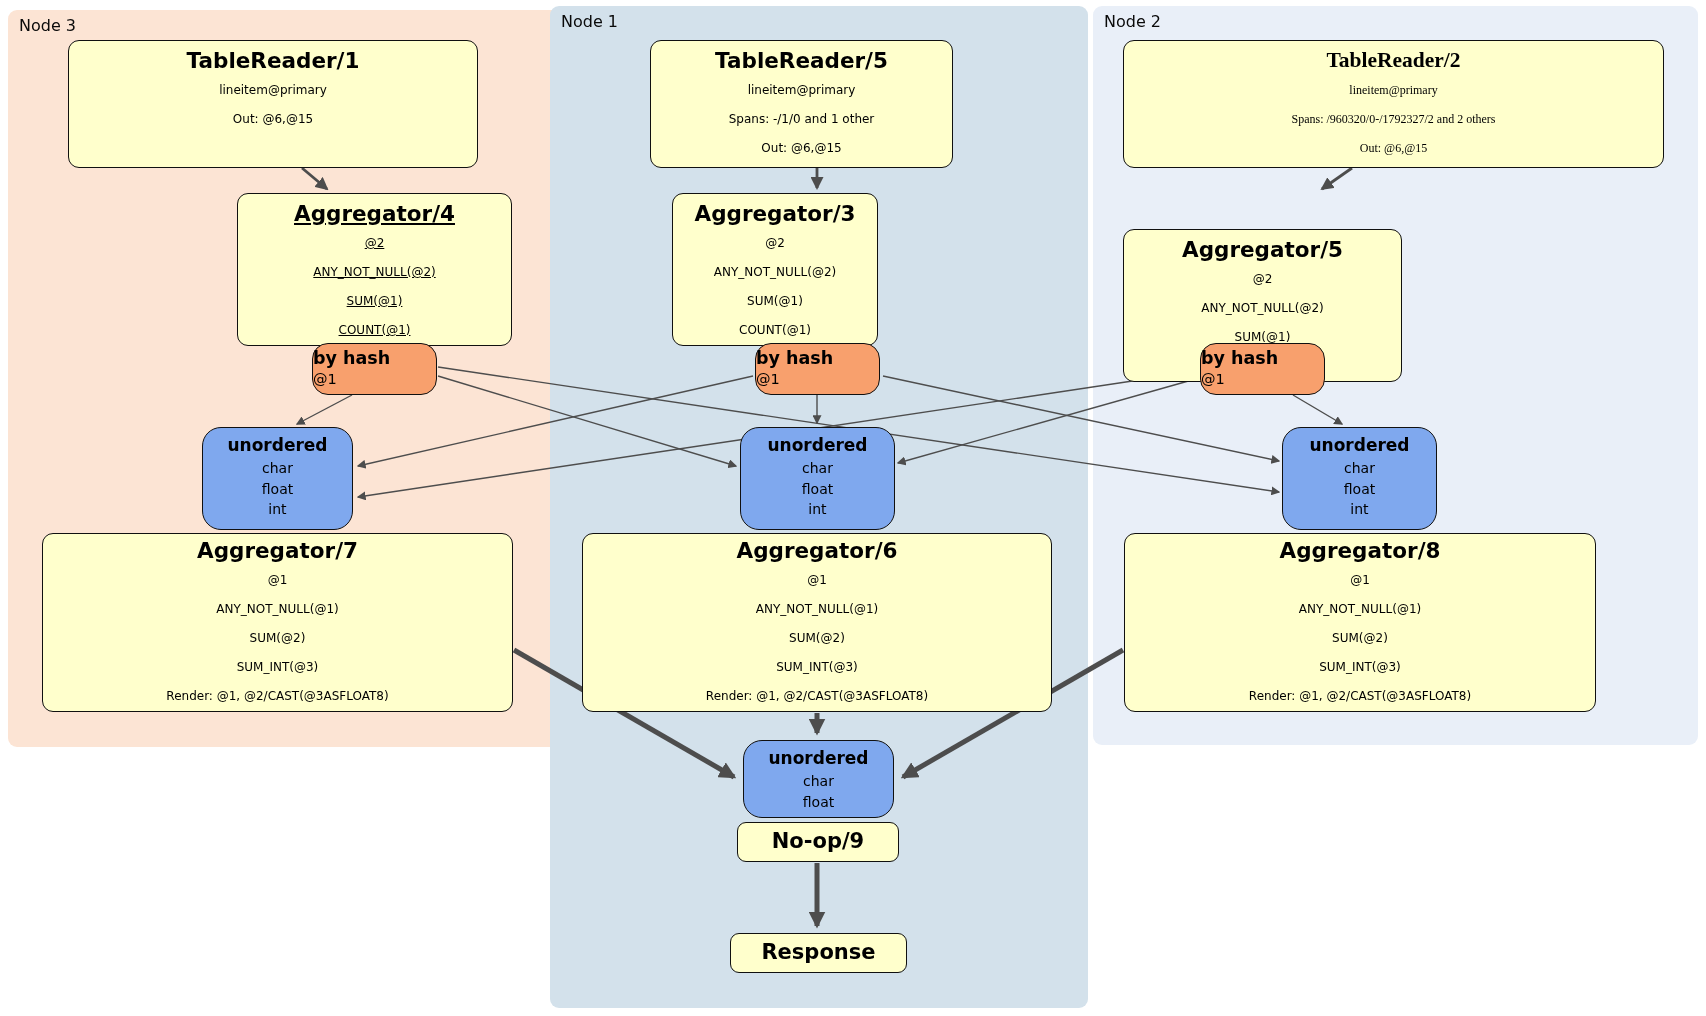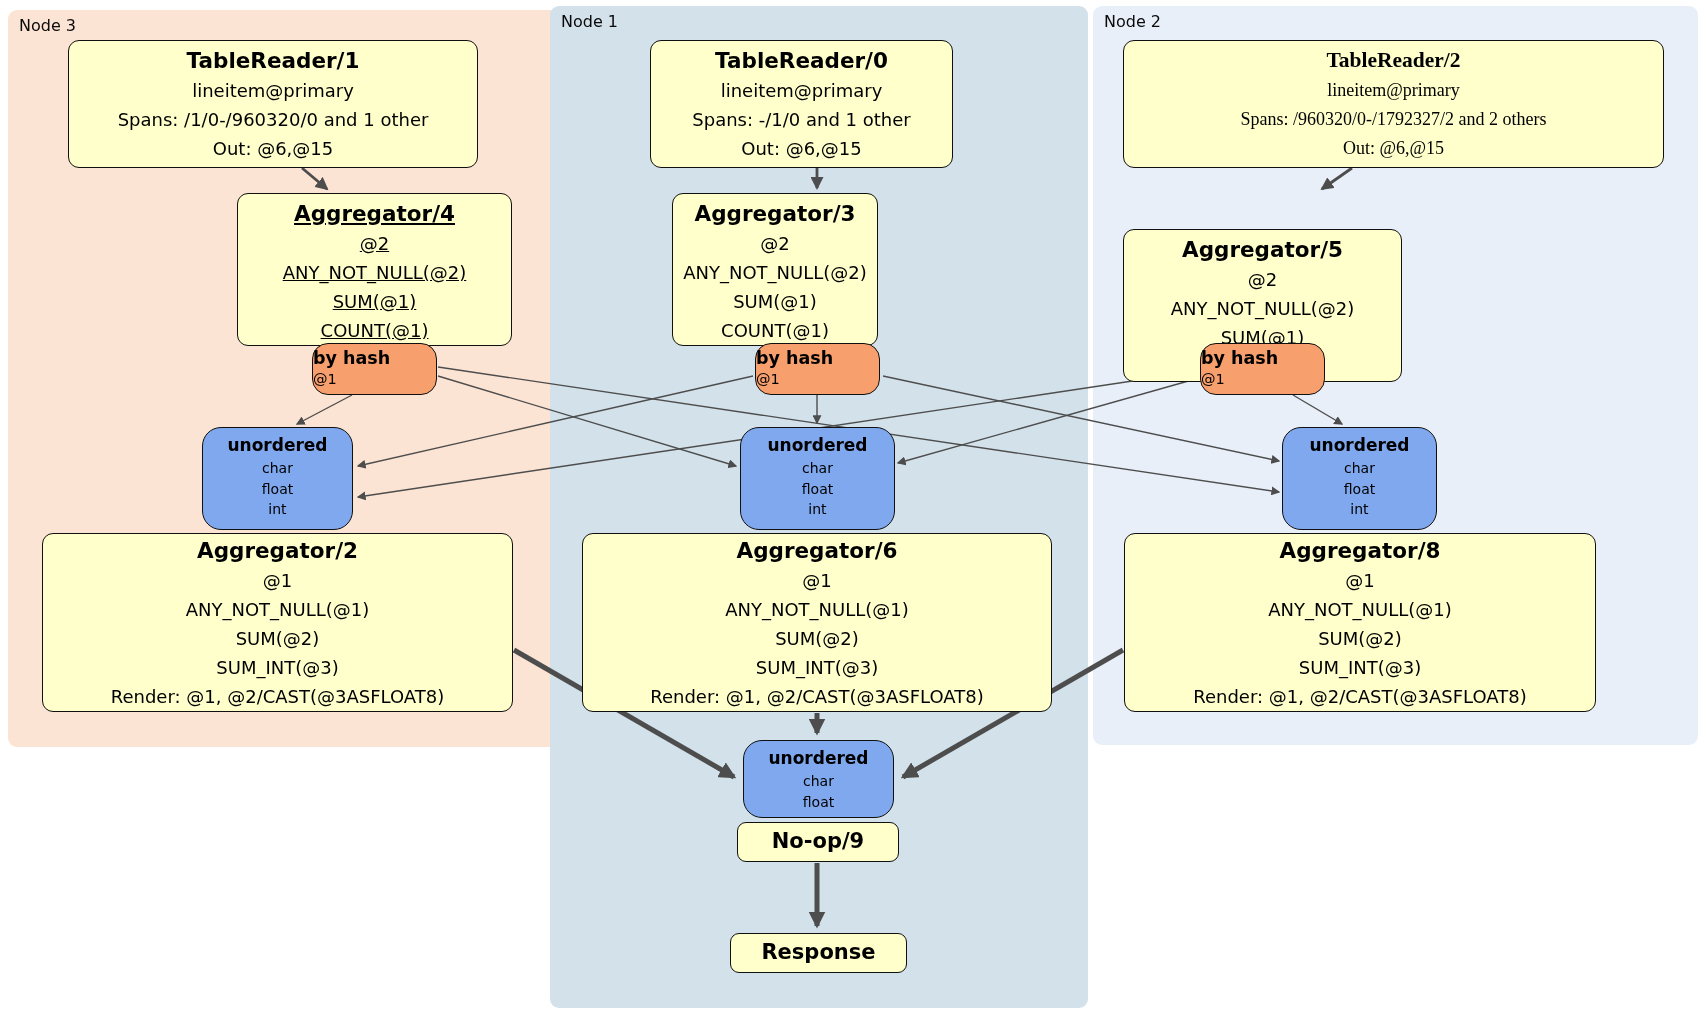--- a/index.html
+++ b/index.html
@@ -14,21 +14,21 @@
   .edges line{stroke:var(--edge,#4d4d4d);fill:none;}
   .e-thin{stroke-width:1.4;}
   .e-med{stroke-width:2.8;}
   .e-thick{stroke-width:5;}
   .m-arrow{fill:var(--edge,#4d4d4d);}
   .box{
     position:absolute;box-sizing:border-box;background:var(--processor-fill,#ffffcc);
     border:1.6px solid #101010;border-radius:11px;text-align:center;z-index:3;
   }
   .box .title{font-weight:bold;font-size:21.5px;line-height:31px;padding-top:4px;}
-  .box .line{font-size:18px;line-height:29px;}
+  .box .line{font-size:12px;line-height:29px;}
   .agg-b .title{padding-top:2px;line-height:30px;}
   .router{
     position:absolute;box-sizing:border-box;background:var(--router-fill,#f8a06d);
     border:1.6px solid #101010;border-radius:16px;text-align:left;z-index:4;
   }
   .router .title{font-weight:bold;font-size:17.5px;line-height:23px;padding-top:3px;}
   .router .sub{font-size:14.5px;line-height:19px;}
   .sync{
     position:absolute;box-sizing:border-box;background:var(--sync-fill,#7fa8ee);
     border:1.6px solid #101010;border-radius:19px;text-align:center;z-index:4;
@@ -86,21 +86,20 @@
     <line class="e-thick" x1="514" y1="650" x2="734" y2="777" marker-end="url(#ah-thick)"></line>
     <line class="e-thick" x1="817" y1="713" x2="817" y2="733" marker-end="url(#ah-thick)"></line>
     <line class="e-thick" x1="1123" y1="650" x2="903" y2="777" marker-end="url(#ah-thick)"></line>
 
     <line class="e-thick" x1="817" y1="863" x2="817" y2="926" marker-end="url(#ah-thick)"></line>
   </svg>
 
   <div class="box" style="left:68px;top:40px;width:410px;height:128px;">
     <div class="title">TableReader/1</div>
     <div class="line">lineitem@primary</div>
-    <div class="line">Spans: /1/0-/960320/0 and 1 other</div>
     <div class="line">Out: @6,@15</div>
   </div>
 
   <div class="box" style="left:237px;top:193px;width:275px;height:153px;text-decoration:underline;">
     <div class="title">Aggregator/4</div>
     <div class="line">@2</div>
     <div class="line">ANY_NOT_NULL(@2)</div>
     <div class="line">SUM(@1)</div>
     <div class="line">COUNT(@1)</div>
   </div>
@@ -111,30 +110,30 @@
   </div>
 
   <div class="sync" style="left:202px;top:427px;width:151px;height:103px;">
     <div class="title">unordered</div>
     <div class="line">char</div>
     <div class="line">float</div>
     <div class="line">int</div>
   </div>
 
   <div class="box agg-b" style="left:42px;top:533px;width:471px;height:179px;">
-    <div class="title">Aggregator/2</div>
+    <div class="title">Aggregator/7</div>
     <div class="line">@1</div>
     <div class="line">ANY_NOT_NULL(@1)</div>
     <div class="line">SUM(@2)</div>
     <div class="line">SUM_INT(@3)</div>
     <div class="line">Render: @1, @2/CAST(@3ASFLOAT8)</div>
   </div>
 
   <div class="box" style="left:650px;top:40px;width:303px;height:128px;">
-    <div class="title">TableReader/0</div>
+    <div class="title">TableReader/5</div>
     <div class="line">lineitem@primary</div>
     <div class="line">Spans: -/1/0 and 1 other</div>
     <div class="line">Out: @6,@15</div>
   </div>
 
   <div class="box" style="left:672px;top:193px;width:206px;height:153px;">
     <div class="title">Aggregator/3</div>
     <div class="line">@2</div>
     <div class="line">ANY_NOT_NULL(@2)</div>
     <div class="line">SUM(@1)</div>

